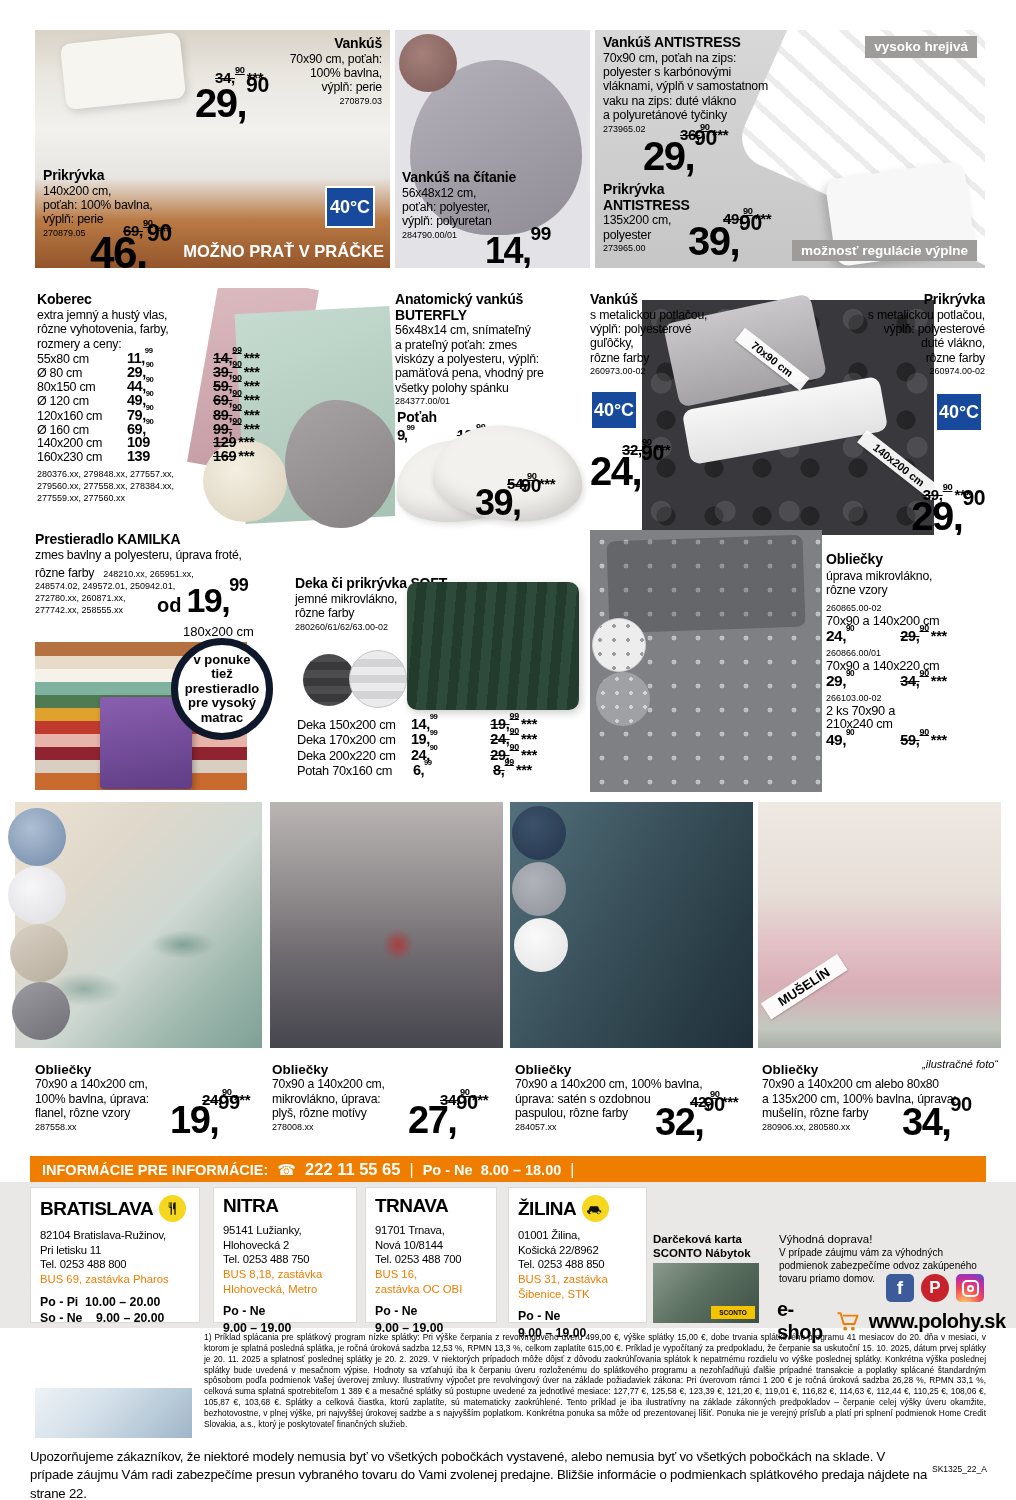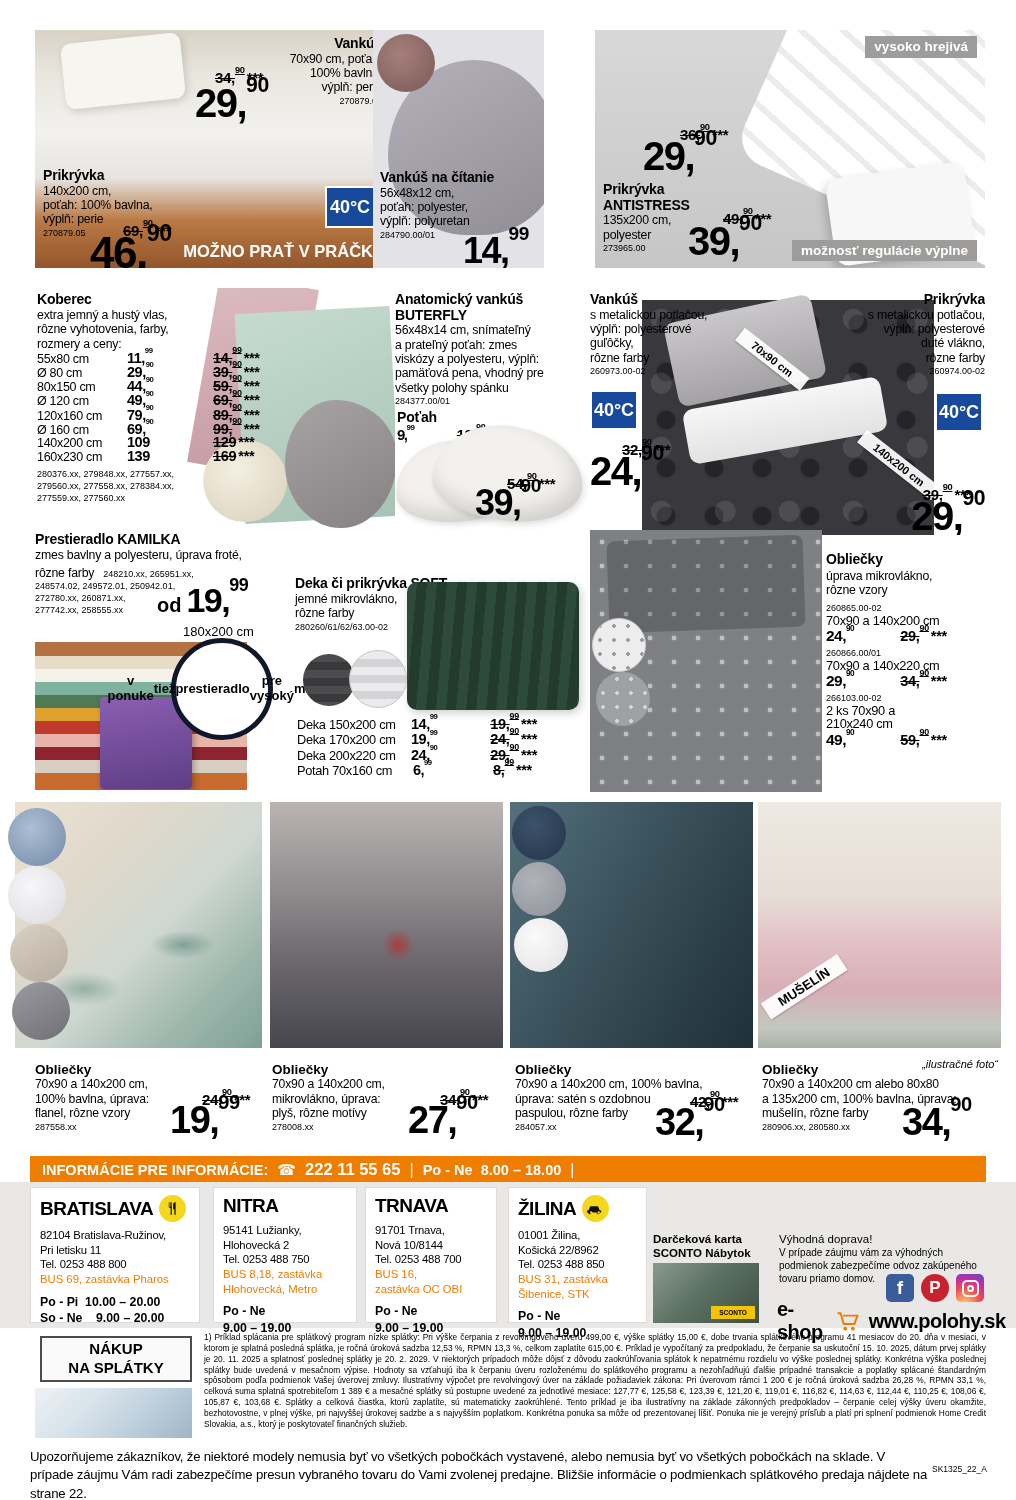--- a/index.html
+++ b/index.html
@@ -24,22 +24,22 @@
   .oldp.f14 { font-size:14.5px;margin-left:38px; }
   .stars { margin-left:2px; }
 
   .badge-blue { background:#17499c; color:#fff; font-weight:700; font-size:18px;
                 display:flex; align-items:center; justify-content:center; border:2px solid #fff; }
   .badge-gray { background:#9d9c9b; color:#fff; font-weight:700; font-size:13.5px;
                 line-height:1; padding:4px 9px; white-space:nowrap; }
   .ribbon { background:rgba(255,255,255,0.93); font-weight:700; font-size:11px; padding:2px 16px;
             white-space:nowrap; transform-origin:left center; box-shadow:0 1px 2px rgba(0,0,0,0.25); }
   .banner-wash { color:#fff; font-weight:700; font-size:16.5px; white-space:nowrap; }
-  .circle-badge { background:#fff; border:5px solid #0f172a; border-radius:50%; display:flex;
-                  flex-direction:row; align-items:center; justify-content:center;
+  .circle-badge { background:#fff; border:7px solid #0f172a; border-radius:50%; display:flex;
+                  flex-direction:column; align-items:center; justify-content:center;
                   text-align:center; font-weight:700; font-size:13px; line-height:1.12; }
   .sw { border-radius:50%; }
 
   .krow,.srow { display:flex; align-items:baseline; }
   .krow { height:14.2px; } .srow { height:15.4px; }
   .ksize { width:90px; font-size:12.5px; letter-spacing:-0.3px; }
   .kprice { width:48px; font-size:14.5px; letter-spacing:-0.5px; }
   .slabel { width:116px; font-size:12.8px; letter-spacing:-0.3px; }
   .sprice { width:42px; font-size:14.5px; letter-spacing:-0.5px; }
 
@@ -150,39 +150,48 @@
       <div class="t-desc">poťah: 100% bavlna,</div>
       <div class="t-desc">výplň: perie</div>
     </div>
     <div class="el t-art" style="left:8px;top:197px">270879.05</div>
     <div class="el oldp" style="left:88px;top:193px"><span class="num">69,<sup>90</sup></span><span class="stars">***</span></div>
     <div class="el price p44" style="left:55px;top:204px">46,<sup>90</sup></div>
     <div class="el badge-blue" style="left:290px;top:156px;width:50px;height:42px">40°C</div>
     <div class="el banner-wash" style="right:6px;top:212px">MOŽNO PRAŤ V PRÁČKE</div>
   </section>
 
-  <section class="el clip" style="left:373px;top:30px;width:171px;height:238px">
+  <section class="el clip" style="left:395px;top:30px;width:195px;height:238px">
     <div class="el ph-reading-bg" style="left:0;top:0;right:0;bottom:0"></div>
     <div class="el ph-reading-blob" style="left:15px;top:30px;width:172px;height:175px"></div>
     <div class="el sw" style="left:4px;top:4px;width:58px;height:58px;background:radial-gradient(circle at 40% 35%,#a5807b,#7c5955)"></div>
     <div class="el" style="left:7px;top:140px">
       <div class="t-title">Vankúš na čítanie</div>
       <div class="t-desc">56x48x12 cm,</div>
       <div class="t-desc">poťah: polyester,</div>
       <div class="t-desc">výplň: polyuretan</div>
       <div class="t-art">284790.00/01</div>
     </div>
     <div class="el price p36" style="left:90px;top:206px">14,<sup>99</sup></div>
   </section>
 
   <section class="el clip" style="left:595px;top:30px;width:390px;height:238px">
     <div class="el ph-antistress" style="left:0;top:0;right:0;bottom:0"></div>
     <div class="el ph-duvet" style="left:170px;top:-30px;width:330px;height:230px;transform:rotate(24deg)"></div>
     <div class="el ph-wpillow" style="left:235px;top:140px;width:140px;height:88px;transform:rotate(-8deg)"></div>
     <div class="el badge-gray" style="right:8px;top:6px">vysoko hrejivá</div>
+    <div class="el" style="left:8px;top:5px">
+      <div class="t-title">Vankúš ANTISTRESS</div>
+      <div class="t-desc">70x90 cm, poťah na zips:</div>
+      <div class="t-desc">polyester s karbónovými</div>
+      <div class="t-desc">vláknami, výplň v samostatnom</div>
+      <div class="t-desc">vaku na zips: duté vlákno</div>
+      <div class="t-desc">a polyuretánové tyčinky</div>
+      <div class="t-art">273965.02</div>
+    </div>
     <div class="el oldp" style="left:85px;top:97px"><span class="num">36,<sup>90</sup></span><span class="stars">***</span></div>
     <div class="el price p40" style="left:48px;top:109px">29,<sup>90</sup></div>
     <div class="el" style="left:8px;top:152px">
       <div class="t-title">Prikrývka</div>
       <div class="t-title">ANTISTRESS</div>
       <div class="t-desc">135x200 cm,</div>
       <div class="t-desc">polyester</div>
       <div class="t-art">273965.00</div>
     </div>
     <div class="el oldp" style="left:128px;top:181px"><span class="num">49,<sup>90</sup></span><span class="stars">***</span></div>
@@ -541,23 +550,19 @@
       <span>e-shop</span>
       <svg width="30" height="26" viewBox="0 0 32 28">
           <path d="M2 4h4l4 14h14l4-11H9" fill="none" stroke="#ef7d00" stroke-width="2.6" stroke-linejoin="round"></path>
           <circle cx="12" cy="24" r="2.5" fill="#ef7d00"></circle>
           <circle cx="22" cy="24" r="2.5" fill="#ef7d00"></circle>
         </svg>
       <span>www.polohy.sk</span>
     </div>
   </div>
 
-  <div class="el npbox" style="left:40px;top:1336px;width:152px;height:46px">
-    <span>NÁKUP</span>
-    <span>NA SPLÁTKY</span>
-  </div>
   <div class="el ph-kids" style="left:35px;top:1388px;width:157px;height:50px"></div>
   <div class="el legal" style="left:204px;top:1332px;width:782px;height:108px">1) Príklad splácania pre splátkový program nízke splátky: Pri výške čerpania z revolvingového úveru 499,00 €, výške splátky 15,00 €, dobe trvania splátkového programu 41 mesiacov do 20. dňa v mesiaci, v ktorom je splatná posledná splátka, je ročná úroková sadzba 12,53 %, RPMN 13,3 %, celkom zaplatíte 615,00 €. Príklad je vypočítaný za predpokladu, že čerpanie sa uskutoční 15. 10. 2025, dátum prvej splátky je 20. 11. 2025 a splatnosť poslednej splátky je 20. 2. 2029. V niektorých prípadoch môže dôjsť z dôvodu zaokrúhľovania splátok k nepatrnému rozdielu vo výške poslednej splátky. Konkrétna výška poslednej splátky bude uvedená v mesačnom výpise. Hodnoty sa vzťahujú iba k čerpaniu úveru rozloženému do splátkového programu a nezohľadňujú ďalšie prípadné transakcie a poplatky splácané štandardným spôsobom podľa podmienok Vašej úverovej zmluvy. Ilustratívny výpočet pre revolvingový úver na základe požiadaviek zákona: Pri úverovom rámci 1 200 € je ročná úroková sadzba 26,28 %, RPMN 33,1 %, celková suma splatná spotrebiteľom 1 389 € a mesačné splátky sú postupne uvedené za jednotlivé mesiace: 127,77 €, 125,58 €, 123,39 €, 121,20 €, 119,01 €, 116,82 €, 114,63 €, 112,44 €, 110,25 €, 108,06 €, 105,87 €, 103,68 €. Splátky a celková čiastka, ktorú zaplatíte, sú matematicky zaokrúhlené. Tento príklad je iba ilustratívny na základe zákonných predpokladov – čerpanie celej výšky úveru okamžite, bezhotovostne, v plnej výške, pri najvyššej úrokovej sadzbe a s najvyšším poplatkom. Konkrétna ponuka sa môže od prezentovanej líšiť. Ponuka nie je verejný prísľub a platí pri splnení podmienok Home Credit Slovakia, a.s., ktorý je poskytovateľ finančných služieb.</div>
 
   <div class="el notice" style="left:30px;top:1448px;width:898px">Upozorňujeme zákazníkov, že niektoré modely nemusia byť vo všetkých pobočkách vystavené, alebo nemusia byť vo všetkých pobočkách na sklade. V prípade záujmu Vám radi zabezpečíme presun vybraného tovaru do Vami zvolenej predajne. Bližšie informácie o podmienkach splátkového predaja nájdete na strane 22.</div>
   <div class="el code" style="left:932px;top:1464px">SK1325_22_A</div>
 
 </div>
 
 </body></html>

